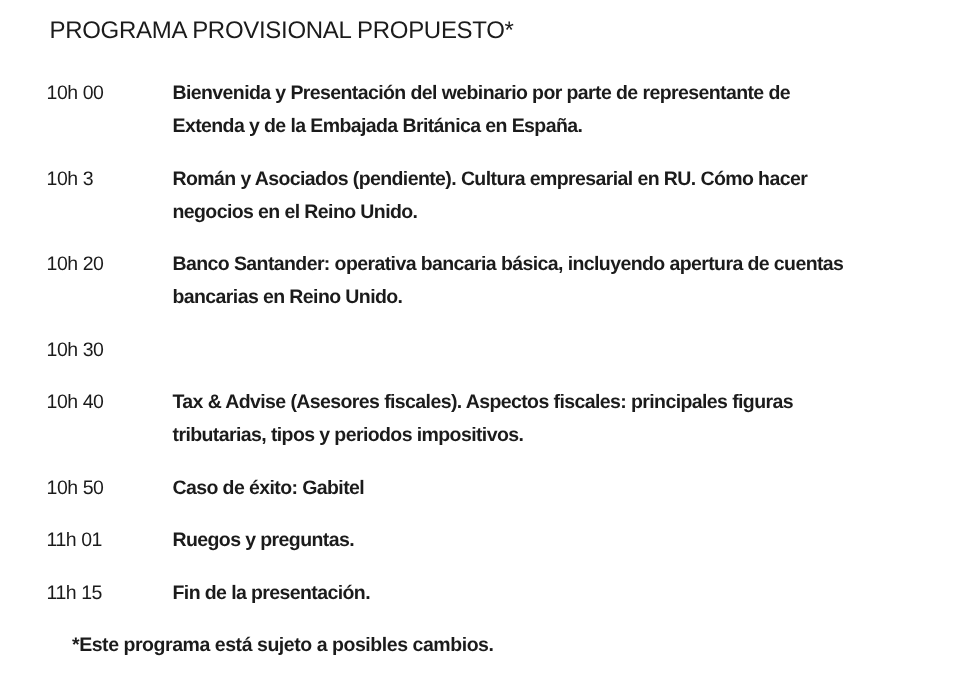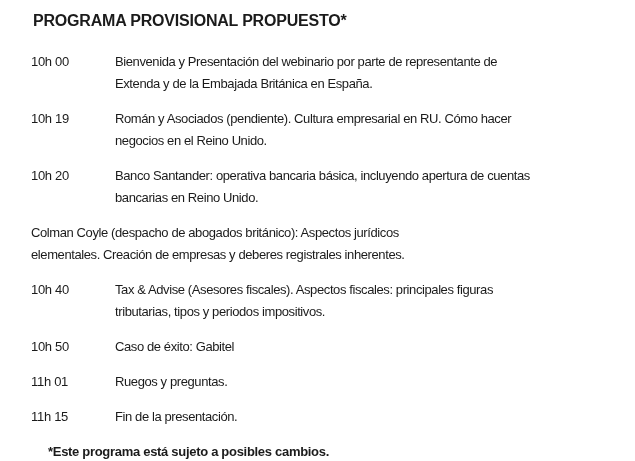--- a/index.html
+++ b/index.html
@@ -13,21 +13,21 @@
     overflow: hidden;
     font-family: "Liberation Sans", sans-serif;
     color: #1b1b1b;
     -webkit-font-smoothing: antialiased;
   }
   .doc {
     padding: 12px 0 0 31px;
   }
   .title {
     font-size: 16px;
-    font-weight: bold;
+    font-weight: normal;
     letter-spacing: -0.2px;
     margin: 0 0 21px 2px;
     white-space: pre;
   }
   .schedule {
     display: block;
   }
   .row {
     display: flex;
     align-items: flex-start;
@@ -37,21 +37,21 @@
     width: 84px;
     flex-shrink: 0;
     font-size: 13px;
     font-weight: normal;
     line-height: 22px;
     letter-spacing: -0.3px;
     white-space: pre;
   }
   .desc {
     font-size: 13px;
-    font-weight: normal;
+    font-weight: bold;
     line-height: 22px;
     letter-spacing: -0.4px;
     white-space: pre;
   }
   .footnote {
     margin: 4px 0 0 17px;
     font-size: 13px;
     font-weight: bold;
     line-height: 22px;
     letter-spacing: -0.3px;
@@ -67,34 +67,33 @@
 
   <div class="schedule">
 
     <div class="row">
       <div class="time">10h 00</div>
       <div class="desc">Bienvenida y Presentación del webinario por parte de representante de
 Extenda y de la Embajada Británica en España.</div>
     </div>
 
     <div class="row">
-      <div class="time">10h 19</div>
+      <div class="time">10h 3</div>
       <div class="desc">Román y Asociados (pendiente). Cultura empresarial en RU. Cómo hacer
 negocios en el Reino Unido.</div>
     </div>
 
     <div class="row">
       <div class="time">10h 20</div>
       <div class="desc">Banco Santander: operativa bancaria básica, incluyendo apertura de cuentas
 bancarias en Reino Unido.</div>
     </div>
 
     <div class="row">
-      <div class="desc">Colman Coyle (despacho de abogados británico): Aspectos jurídicos
-elementales. Creación de empresas y deberes registrales inherentes.</div>
+      <div class="time">10h 30</div>
     </div>
 
     <div class="row">
       <div class="time">10h 40</div>
       <div class="desc">Tax &amp; Advise (Asesores fiscales). Aspectos fiscales: principales figuras
 tributarias, tipos y periodos impositivos.</div>
     </div>
 
     <div class="row">
       <div class="time">10h 50</div>

